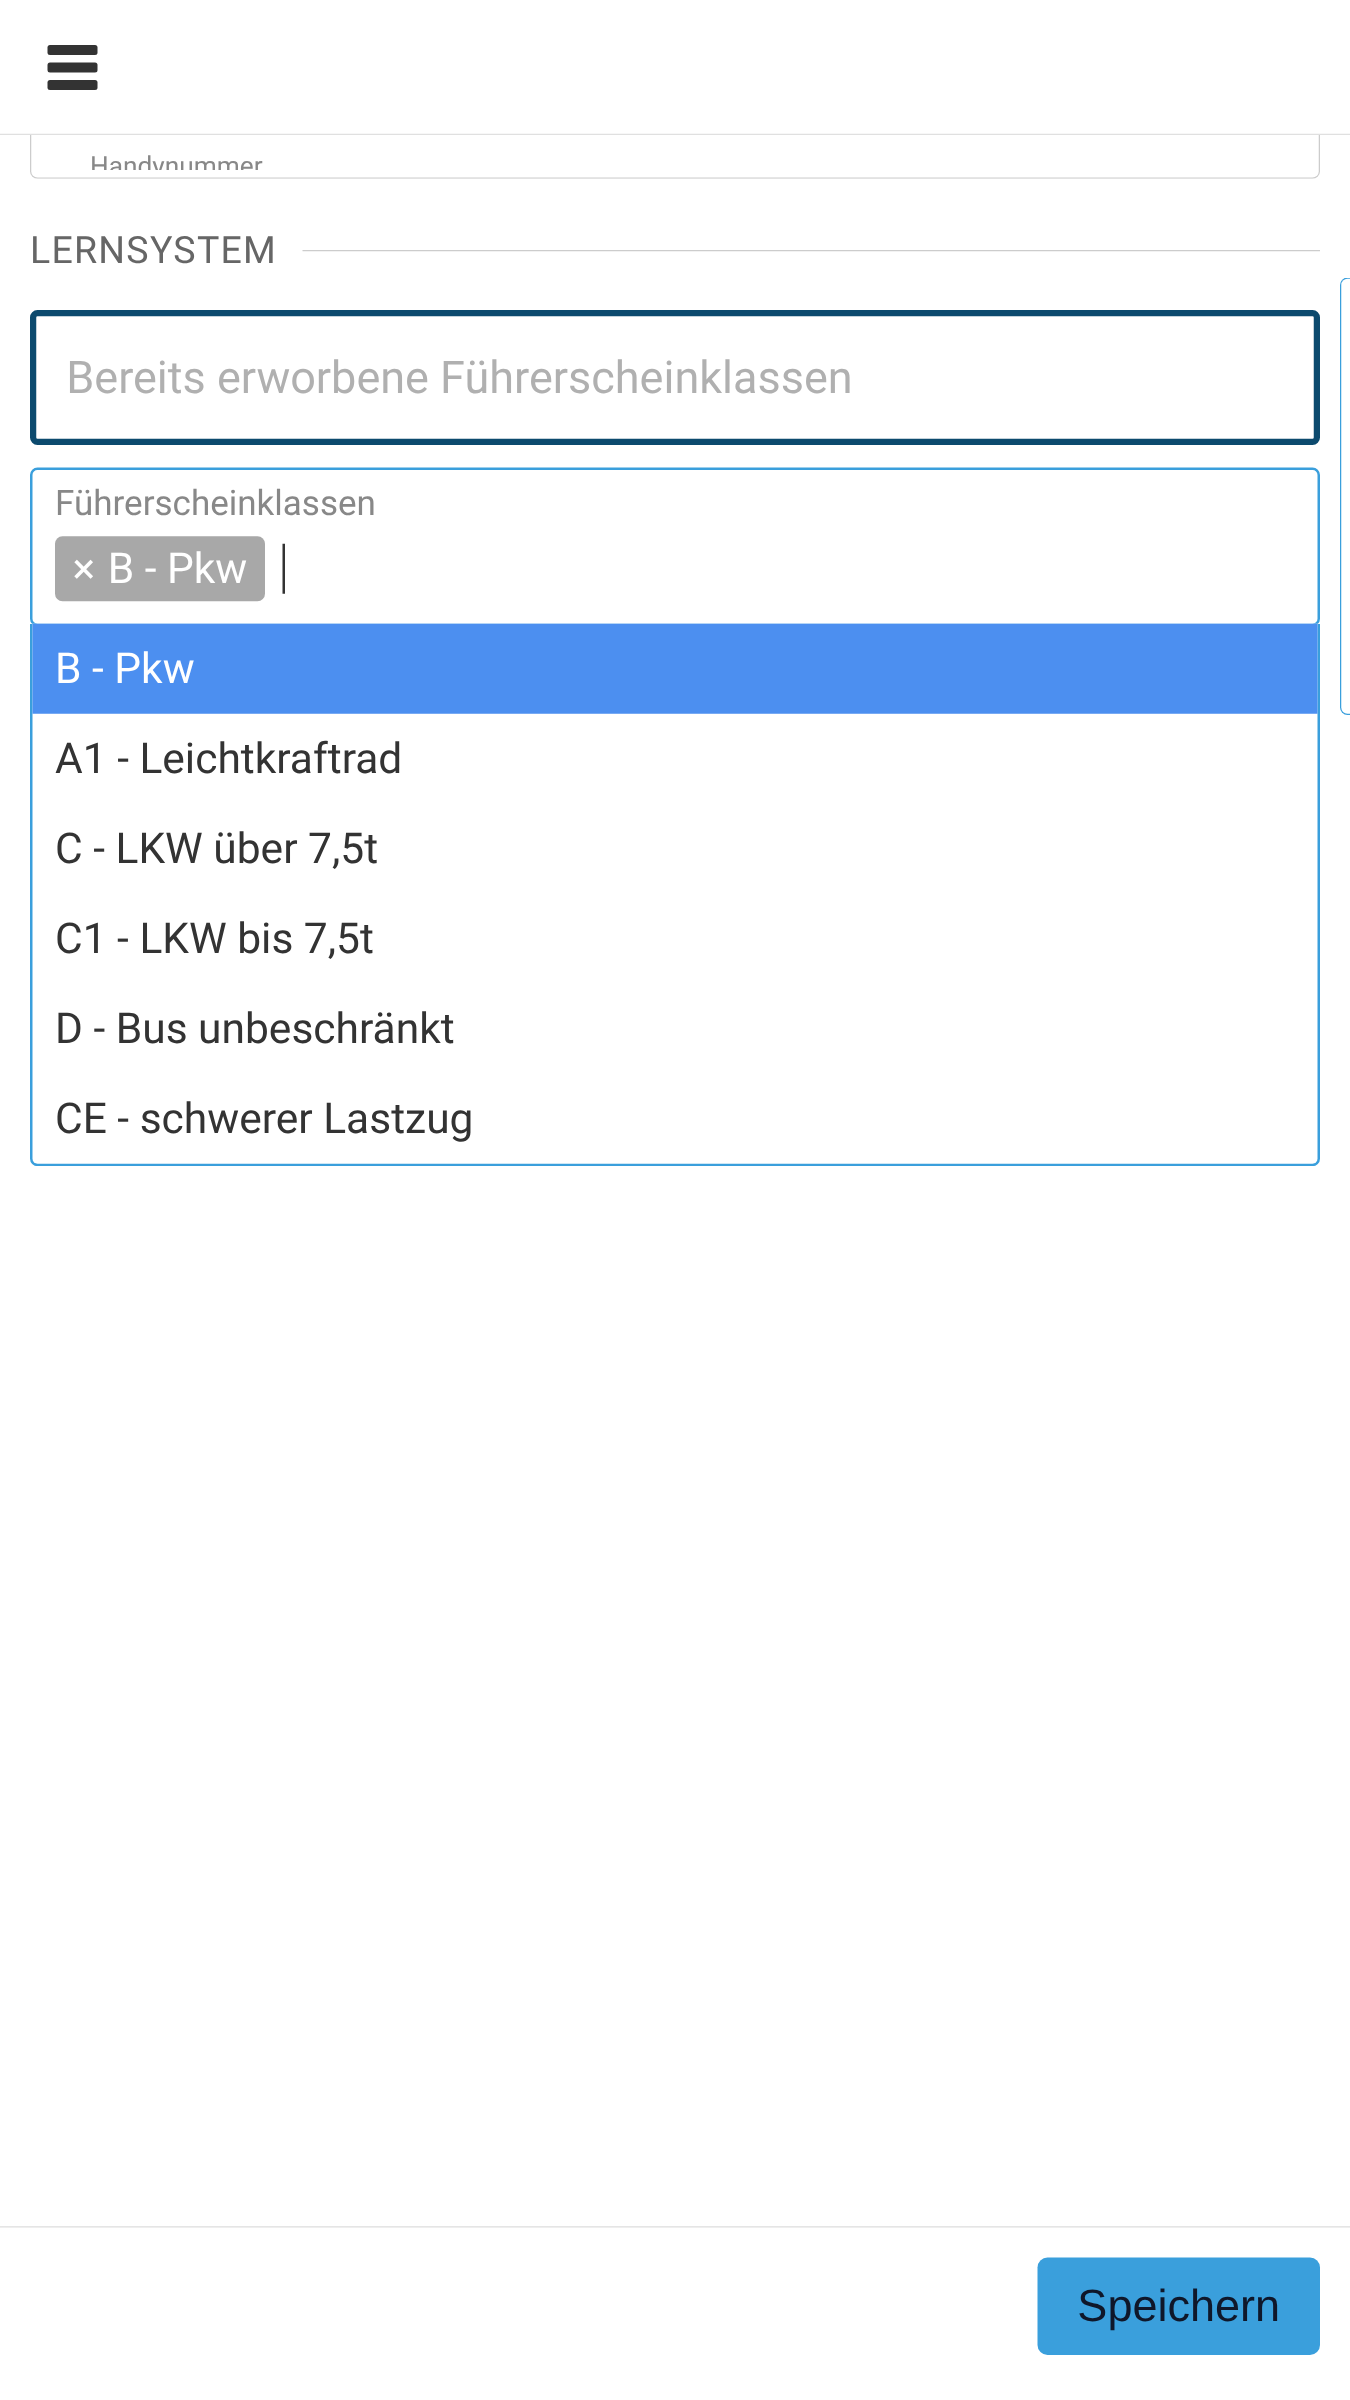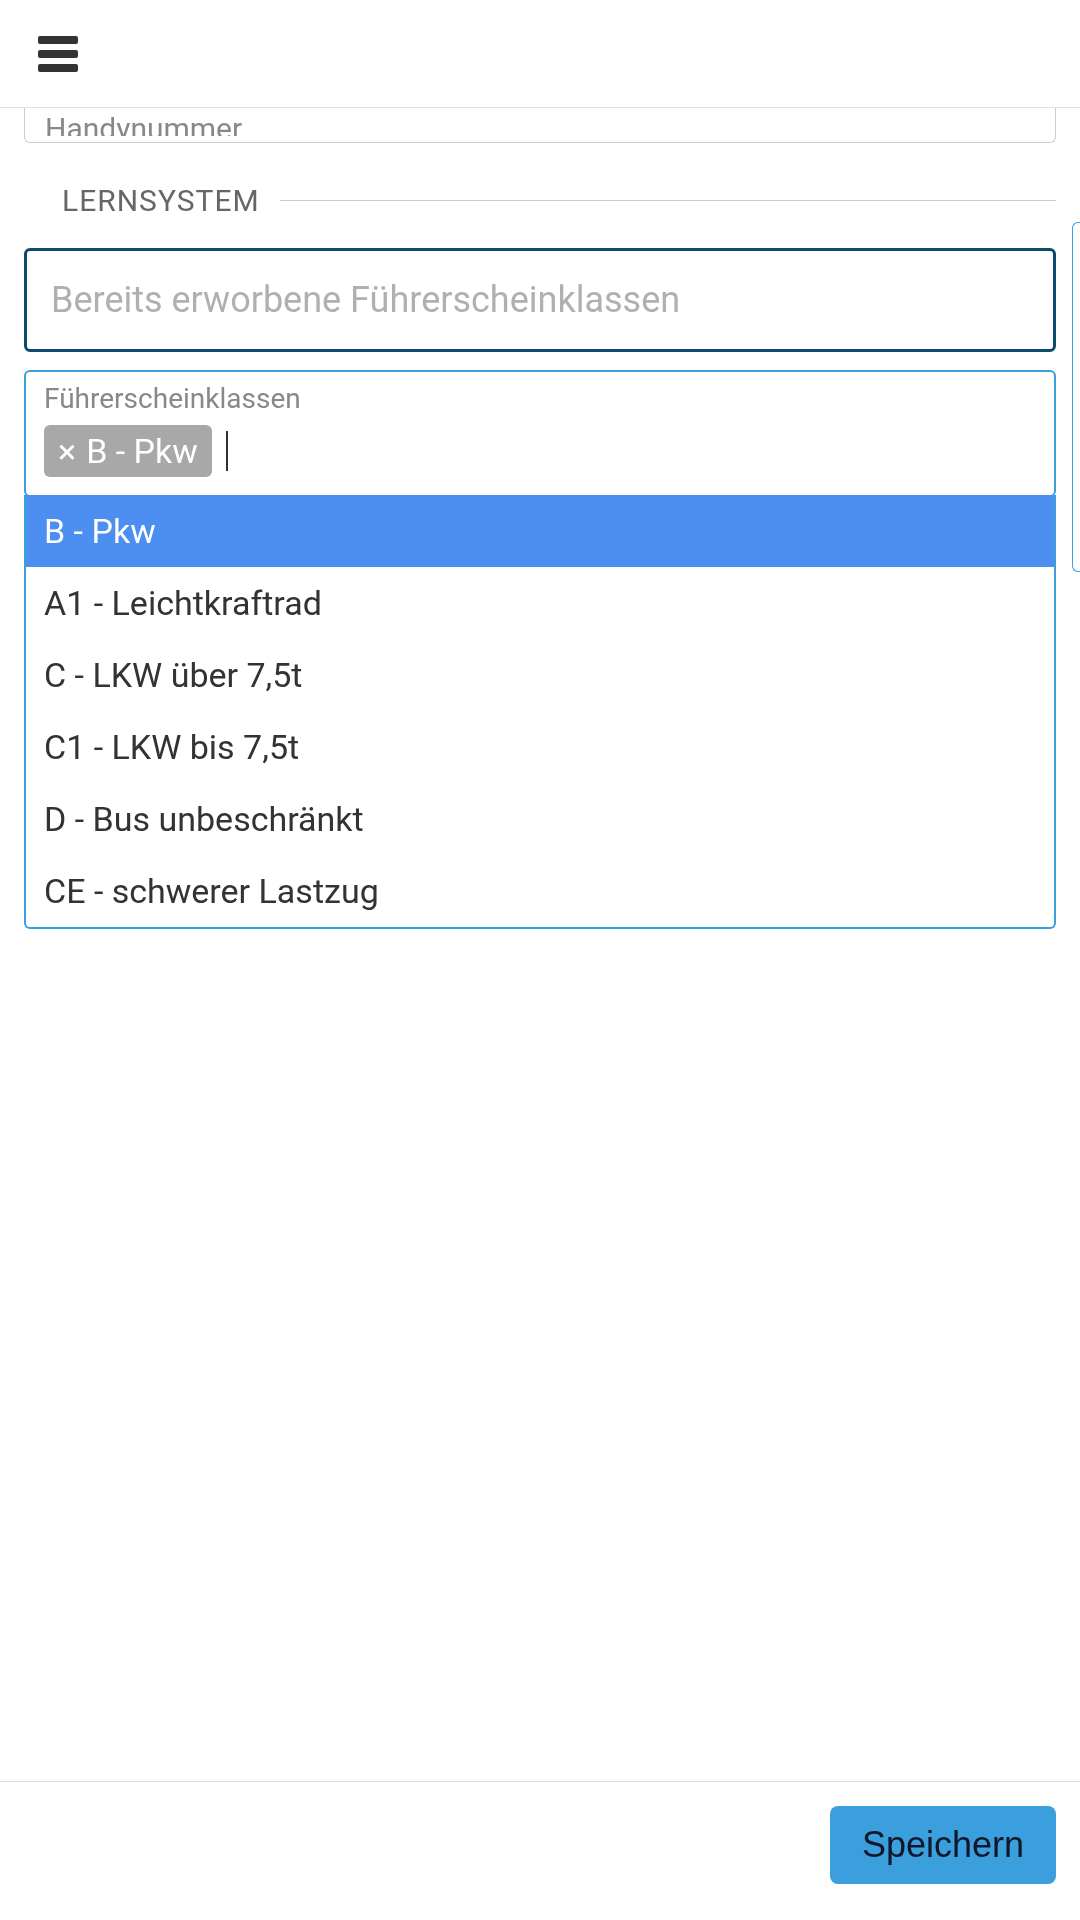--- a/index.html
+++ b/index.html
@@ -53,26 +53,27 @@
     }
     
     .input-field.truncated {
       margin-top: 0;
       border-top: none;
       border-top-left-radius: 0;
       border-top-right-radius: 0;
     }
     
     .input-label-truncated {
-      font-size: 30px;
+      font-size: 21px;
       color: #888;
       margin-bottom: -4px;
       overflow: hidden;
       height: 22px;
       position: relative;
+      margin-left: 27px;
     }
     
     .input-label-truncated span {
       position: absolute;
       bottom: -10px;
     }
     
     .input-value {
       font-size: 36px;
       color: #333;
@@ -83,31 +84,30 @@
       display: flex;
       align-items: center;
       margin: 40px 0 30px 0;
     }
     
     .section-title {
       font-size: 30px;
       color: #666;
       letter-spacing: 1px;
       margin-right: 20px;
-      margin-left: 38px;
     }
     
     .section-line {
       flex: 1;
       height: 1px;
       background: #ccc;
     }
     
     .select-field {
-      border: 3px solid #0c4a6e;
+      border: 5px solid #0c4a6e;
       border-radius: 6px;
       padding: 28px 24px;
       margin-bottom: 18px;
       font-size: 36px;
       color: #b0b0b0;
     }
     
     .select-field.focused {
       border: 2px solid #3a9fdc;
       padding: 10px 5px 18px 18px;

